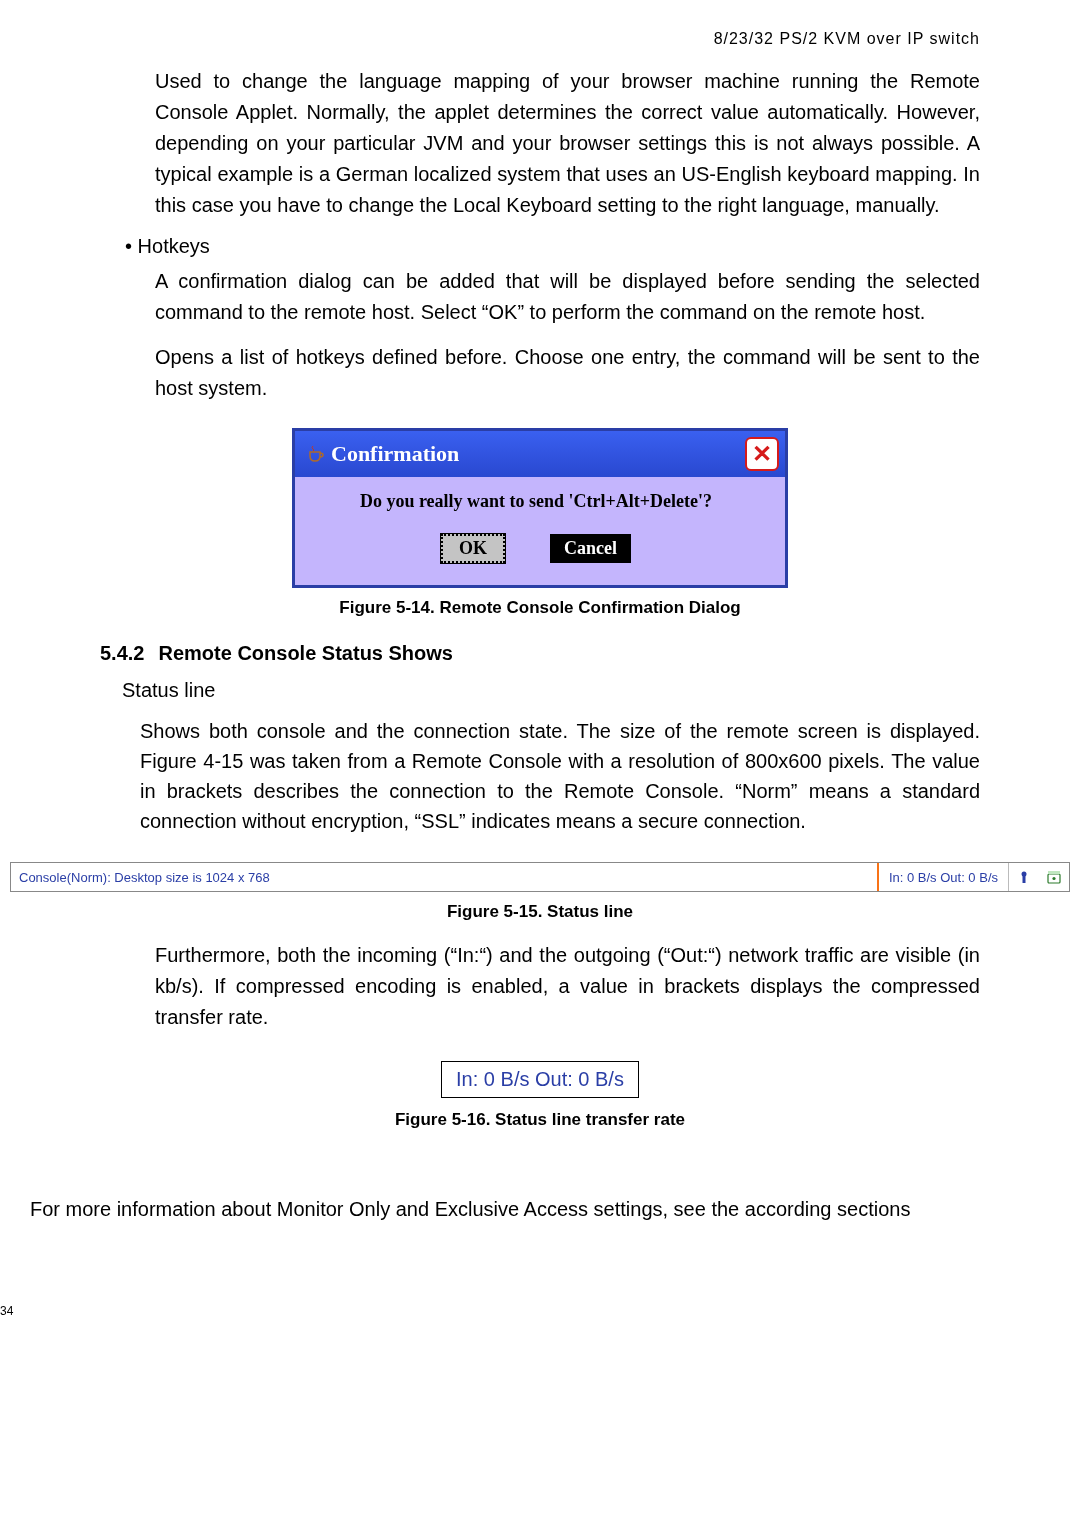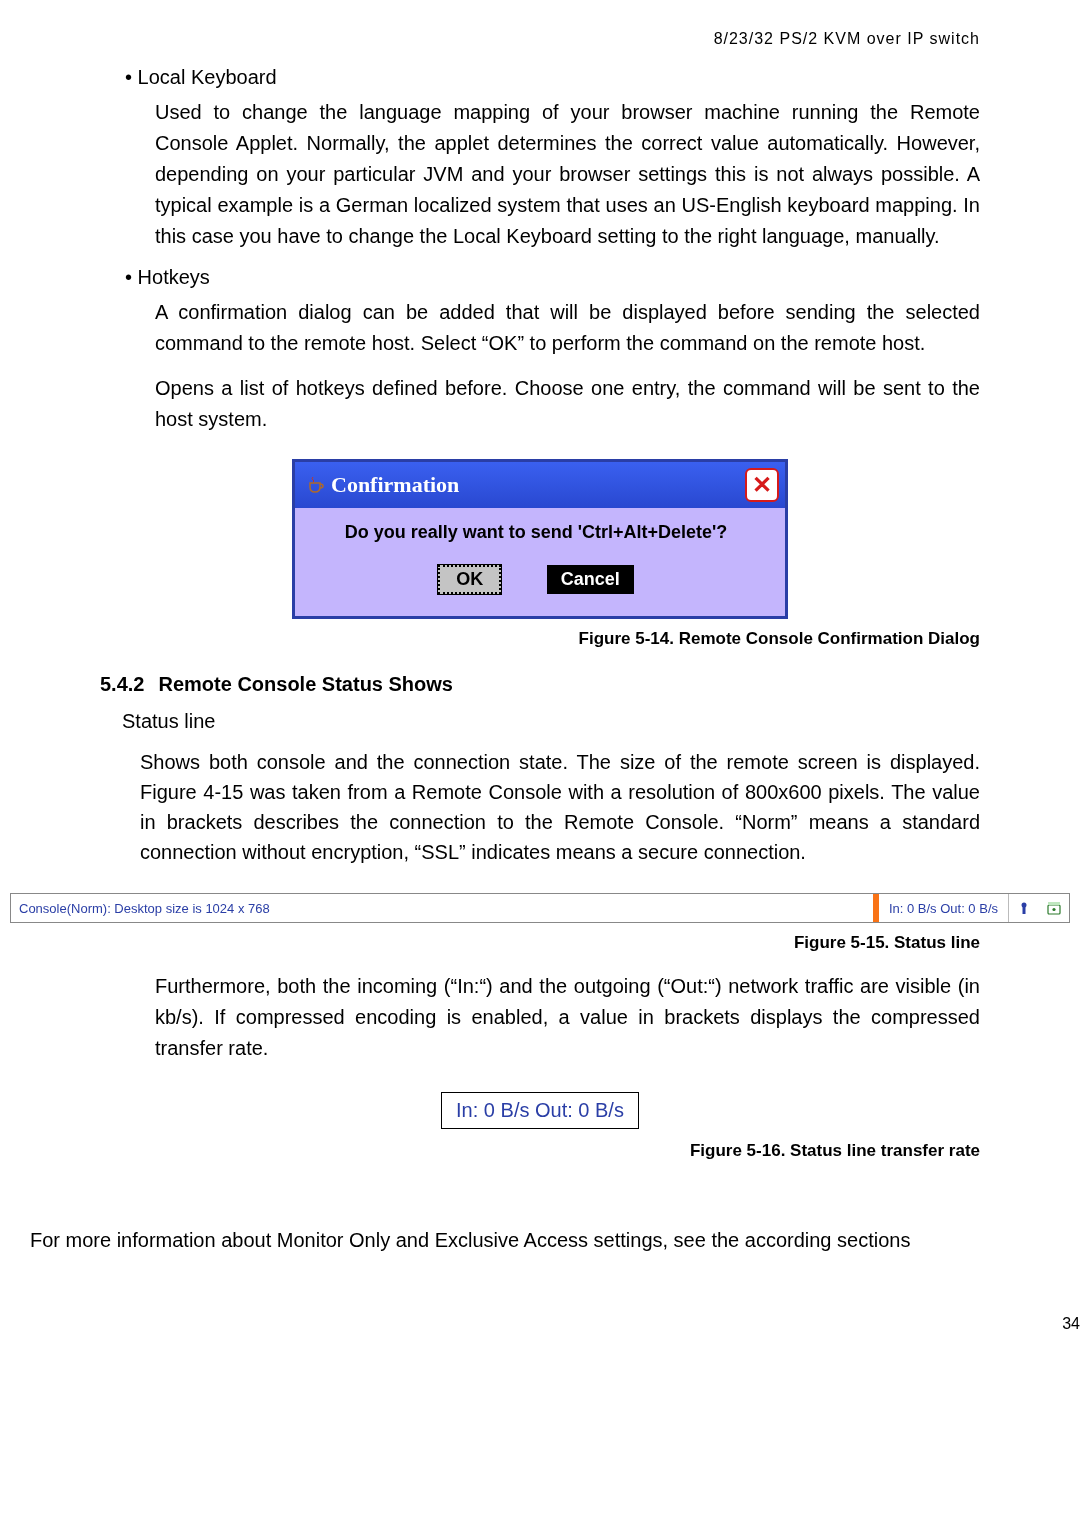--- a/index.html
+++ b/index.html
@@ -36,29 +36,29 @@
     text-align: justify;
     margin: 0 0 14px 55px;
     line-height: 1.55;
   }
   .section-title {
     font-weight: bold;
     margin: 24px 0 14px 0;
   }
   .section-num { margin-right: 14px; }
   .caption {
-    text-align: right;
+    text-align: center;
     font-weight: bold;
     font-size: 17px;
     margin: 10px 0 18px 0;
   }
   .page-num {
-    text-align: right;
-    font-size: 16px;
-    margin-top: 60px;
+    text-align: left;
+    font-size: 12px;
+    margin-top: 80px;
   }
 
   
   .dialog-wrap { text-align: center; margin-top: 24px; }
   .dialog {
     display: inline-block;
     width: 490px;
     border: 3px solid #2a3ea6;
     background: #c4b5fd;
     text-align: left;
@@ -91,20 +91,21 @@
   .close-x {
     font-weight: bold;
     font-size: 24px;
     color: #d61a1a;
     font-family: Arial, sans-serif;
     line-height: 1;
   }
   .dialog-body {
     padding: 12px 24px 22px 16px;
     text-align: center;
+    font-family: Liberation Serif, serif;
   }
   .dialog-msg {
     font-weight: bold;
     font-size: 18px;
     margin-bottom: 22px;
     margin-top: 2px;
     text-align: center;
   }
   .btn-row { }
   .btn {
@@ -126,21 +127,21 @@
     margin-top: 26px;
   }
   .statusbar {
     display: flex;
     align-items: center;
     border: 1px solid #888;
     height: 28px;
     font-size: 13px;
     color: #2a3ea6;
   }
-  .status-left { flex: 1; padding-left: 8px; border-right:6px solid #f97316; height:100%; display:flex; align-items:center;}
+  .status-left { flex: 1; padding-left: 8px; border-right:2px solid #f97316; height:100%; display:flex; align-items:center;}
   .status-right { padding: 0 10px; color:#2a3ea6; border-right:1px solid #bbb; height:100%; display:flex; align-items:center;}
   .status-icons { width: 60px; display:flex; align-items:center; justify-content:space-around; height:100%; }
   .ico { width:14px; height:14px; display:inline-block; }
 
   
   .rate-wrap { text-align:center; margin-top: 28px; }
   .rate-box {
     display:inline-block;
     border:1px solid #000;
     padding: 6px 14px;
@@ -160,21 +161,20 @@
     text-align: justify;
     line-height: 1.5;
   }
 </style>
 </head>
 <body>
 
 <div class="page">
   <div class="header-line">8/23/32 PS/2 KVM over IP switch</div>
 
-  <div class="bullet">Local Keyboard</div>
   <div class="body-block">Used to change the language mapping of your browser machine running the Remote Console Applet. Normally, the applet determines the correct value automatically. However, depending on your particular JVM and your browser settings this is not always possible. A typical example is a German localized system that uses an US-English keyboard mapping. In this case you have to change the Local Keyboard setting to the right language, manually.</div>
 
   <div class="bullet">Hotkeys</div>
   <div class="body-block">A confirmation dialog can be added that will be displayed before sending the selected command to the remote host. Select “OK” to perform the command on the remote host.</div>
   <div class="body-block">Opens a list of hotkeys defined before. Choose one entry, the command will be sent to the host system.</div>
 
   <div class="dialog-wrap">
     <div class="dialog">
       <div class="dialog-titlebar">
         <span class="coffee-icon">

